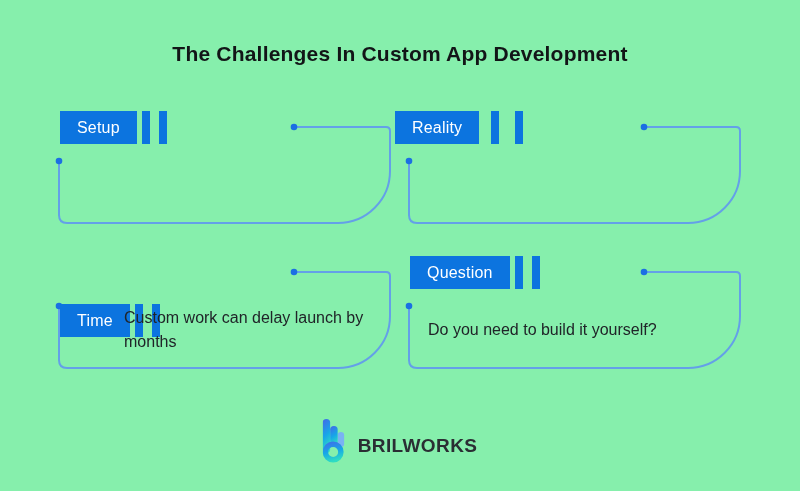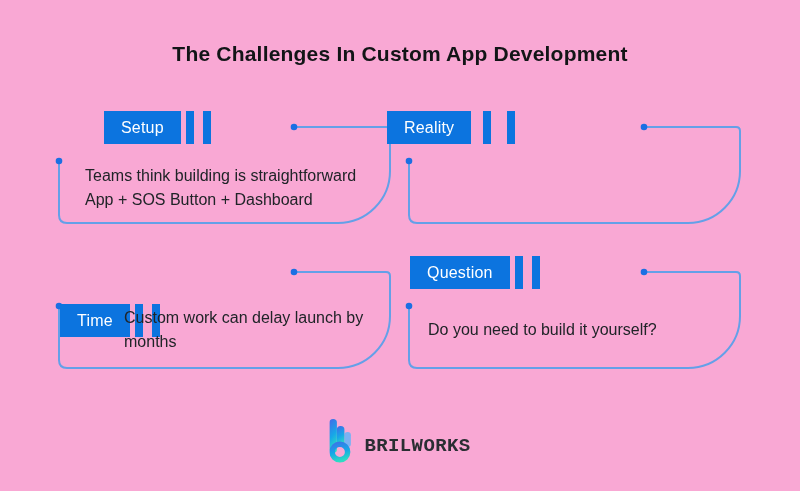--- a/index.html
+++ b/index.html
@@ -2,21 +2,21 @@
 <html><head>
 <meta charset="utf-8">
 <style>
   html, body { margin: 0; padding: 0; }
   body { font-family: "Liberation Sans", "DejaVu Sans", sans-serif; }
 
   .canvas {
     position: relative;
     width: 800px;
     height: 491px;
-    background: #f9a8d4;
+    background: #86efac;
     overflow: hidden;
   }
 
   .title {
     position: absolute;
     top: 42px;
     left: 0;
     width: 100%;
     text-align: center;
     font-size: 21px;
@@ -56,22 +56,22 @@
 
   .body-text {
     position: absolute;
     font-size: 16px;
     line-height: 24px;
     color: #202428;
     white-space: pre-line;
   }
 
   
-  .lr-1 { left: 60px;  top: 111px; margin-left: 44px; }
-  .lr-2 { left: 387px; top: 111px; gap: 12px; }
+  .lr-1 { left: 60px;  top: 111px; }
+  .lr-2 { left: 395px; top: 111px; gap: 12px; }
   .lr-3 { left: 60px;  top: 256px; margin-top: 48px; }
   .lr-4 { left: 410px; top: 256px; }
 
   .cn-1 { left: 55px;  top: 121px; }
   .cn-2 { left: 405px; top: 121px; }
   .cn-3 { left: 55px;  top: 266px; }
   .cn-4 { left: 405px; top: 266px; }
 
   .bt-1 { left: 85px;  top: 164px; width: 310px; }
   .bt-2 { left: 433px; top: 173px; width: 300px; }
@@ -79,21 +79,20 @@
   .bt-4 { left: 428px; top: 318px; width: 300px; }
 
   .logo {
     position: absolute;
     top: 419px;
     left: 50%;
     transform: translateX(-50%);
     display: flex;
     align-items: flex-end;
     gap: 11px;
-    font-family: Liberation Mono, monospace;
   }
   .logo-text {
     font-size: 19px;
     font-weight: 700;
     letter-spacing: 0.4px;
     color: #2A2E33;
     margin-bottom: 6px;
   }
 </style>
 </head>
@@ -106,22 +105,20 @@
   <svg class="connector cn-1" width="340" height="110" viewBox="0 0 340 110">
     <path d="M 239 6 H 331 Q 335 6 335 10 V 50 A 52 52 0 0 1 283 102 H 12 Q 4 102 4 94 V 40" fill="none" stroke="#64A0E8" stroke-width="2"></path>
     <circle cx="239" cy="6" r="3.3" fill="#1B6FE3"></circle>
     <circle cx="4" cy="40" r="3.3" fill="#1B6FE3"></circle>
   </svg>
   <div class="label-row lr-1">
     <div class="label-box">Setup</div>
     <div class="bar"></div>
     <div class="bar"></div>
   </div>
-  <div class="body-text bt-1">Teams think building is straightforward
-App + SOS Button + Dashboard</div>
 
   <svg class="connector cn-2" width="340" height="110" viewBox="0 0 340 110">
     <path d="M 239 6 H 331 Q 335 6 335 10 V 50 A 52 52 0 0 1 283 102 H 12 Q 4 102 4 94 V 40" fill="none" stroke="#64A0E8" stroke-width="2"></path>
     <circle cx="239" cy="6" r="3.3" fill="#1B6FE3"></circle>
     <circle cx="4" cy="40" r="3.3" fill="#1B6FE3"></circle>
   </svg>
   <div class="label-row lr-2">
     <div class="label-box">Reality</div>
     <div class="bar"></div>
     <div class="bar"></div>

